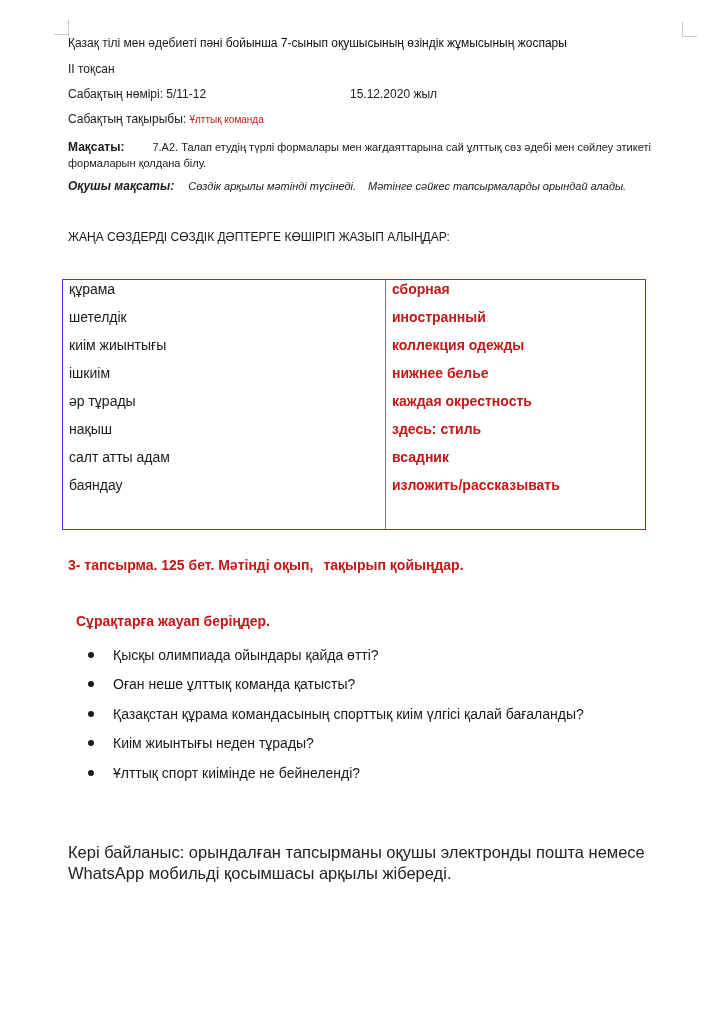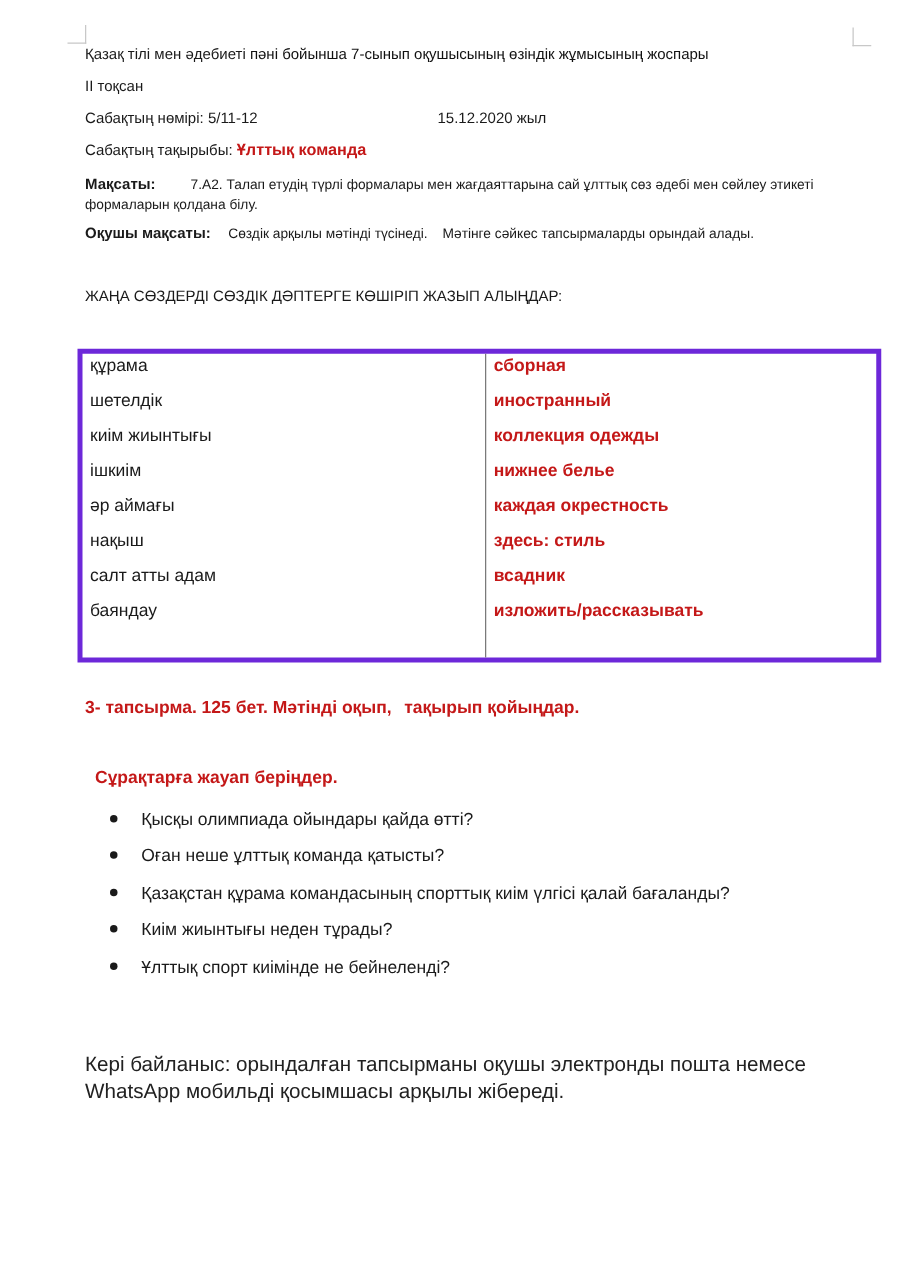--- a/index.html
+++ b/index.html
@@ -10,31 +10,31 @@
     .crop { position: absolute; width: 14px; height: 14px; border-color: #c8c8c8; border-style: solid; }
     .crop-tl { left: 54px; top: 20px; border-width: 0 1px 1px 0; }
     .crop-tr { left: 682px; top: 22px; border-width: 0 0 1px 1px; }
     .line { position: absolute; left: 68px; white-space: nowrap; }
     .l-title { top: 36px; font-size: 12px; }
     .l-title .b { font-weight: normal; color: #111; text-align: right; }
     .l-quarter { top: 62px; font-size: 12px; }
     .l-lesson { top: 87px; font-size: 12px; }
     .l-date { position: absolute; left: 350px; top: 87px; font-size: 12px; }
     .l-topic { top: 112px; font-size: 12px; }
-    .l-topic .red { color: #c41818; font-weight: bold; font-size: 13px; }
+    .l-topic .red { color: #c41818; font-weight: normal; font-size: 10px; }
     .l-goal { top: 139px; font-size: 11px; line-height: 16px; white-space: normal; width: 610px; }
     .l-goal .lbl { font-weight: bold; font-size: 12px; margin-right: 28px; }
-    .l-sgoal { top: 179px; font-size: 11px; }
+    .l-sgoal { top: 179px; font-size: 11px; font-style: italic; }
     .l-sgoal .lbl { font-weight: bold; font-size: 12px; margin-right: 14px; }
     .l-sgoal .gap { display: inline-block; width: 12px; }
     .l-heading { top: 230px; font-size: 12px; }
 
     .vocab-table {
-      position: absolute; left: 62px; top: 279px; width: 643px; height: 251px;
-      border: 4px solid #6d28d9; box-sizing: border-box; display: flex;
+      position: absolute; left: 62px; top: 279px; width: 584px; height: 251px;
+      border: 1px solid #6d28d9; box-sizing: border-box; display: flex;
     }
     .col { box-sizing: border-box; height: 100%; }
     .col-kz { width: 323px; border-right: 1px solid #7a7a7a; padding-left: 6px; }
     .col-ru { flex: 1; padding-left: 6px; }
     .cell { height: 28px; line-height: 18px; font-size: 14px; }
     .col-ru .cell { color: #c41818; font-weight: bold; }
 
     .task { position: absolute; left: 68px; top: 557px; font-size: 14px; color: #c41818; font-weight: bold; }
     .task .gap { display: inline-block; width: 10px; }
     .answer-hdr { position: absolute; left: 76px; top: 613px; font-size: 14px; color: #c41818; font-weight: bold; }
@@ -76,21 +76,21 @@
 </div>
 
 <div class="line l-heading">ЖАҢА СӨЗДЕРДІ СӨЗДІК ДӘПТЕРГЕ КӨШІРІП ЖАЗЫП АЛЫҢДАР:</div>
 
 <div class="vocab-table">
   <div class="col col-kz">
     <div class="cell">құрама</div>
     <div class="cell">шетелдік</div>
     <div class="cell">киім жиынтығы</div>
     <div class="cell">ішкиім</div>
-    <div class="cell">әр аймағы</div>
+    <div class="cell">әр тұрады</div>
     <div class="cell">нақыш</div>
     <div class="cell">салт атты адам</div>
     <div class="cell">баяндау</div>
   </div>
   <div class="col col-ru">
     <div class="cell">сборная</div>
     <div class="cell">иностранный</div>
     <div class="cell">коллекция одежды</div>
     <div class="cell">нижнее белье</div>
     <div class="cell">каждая окрестность</div>

